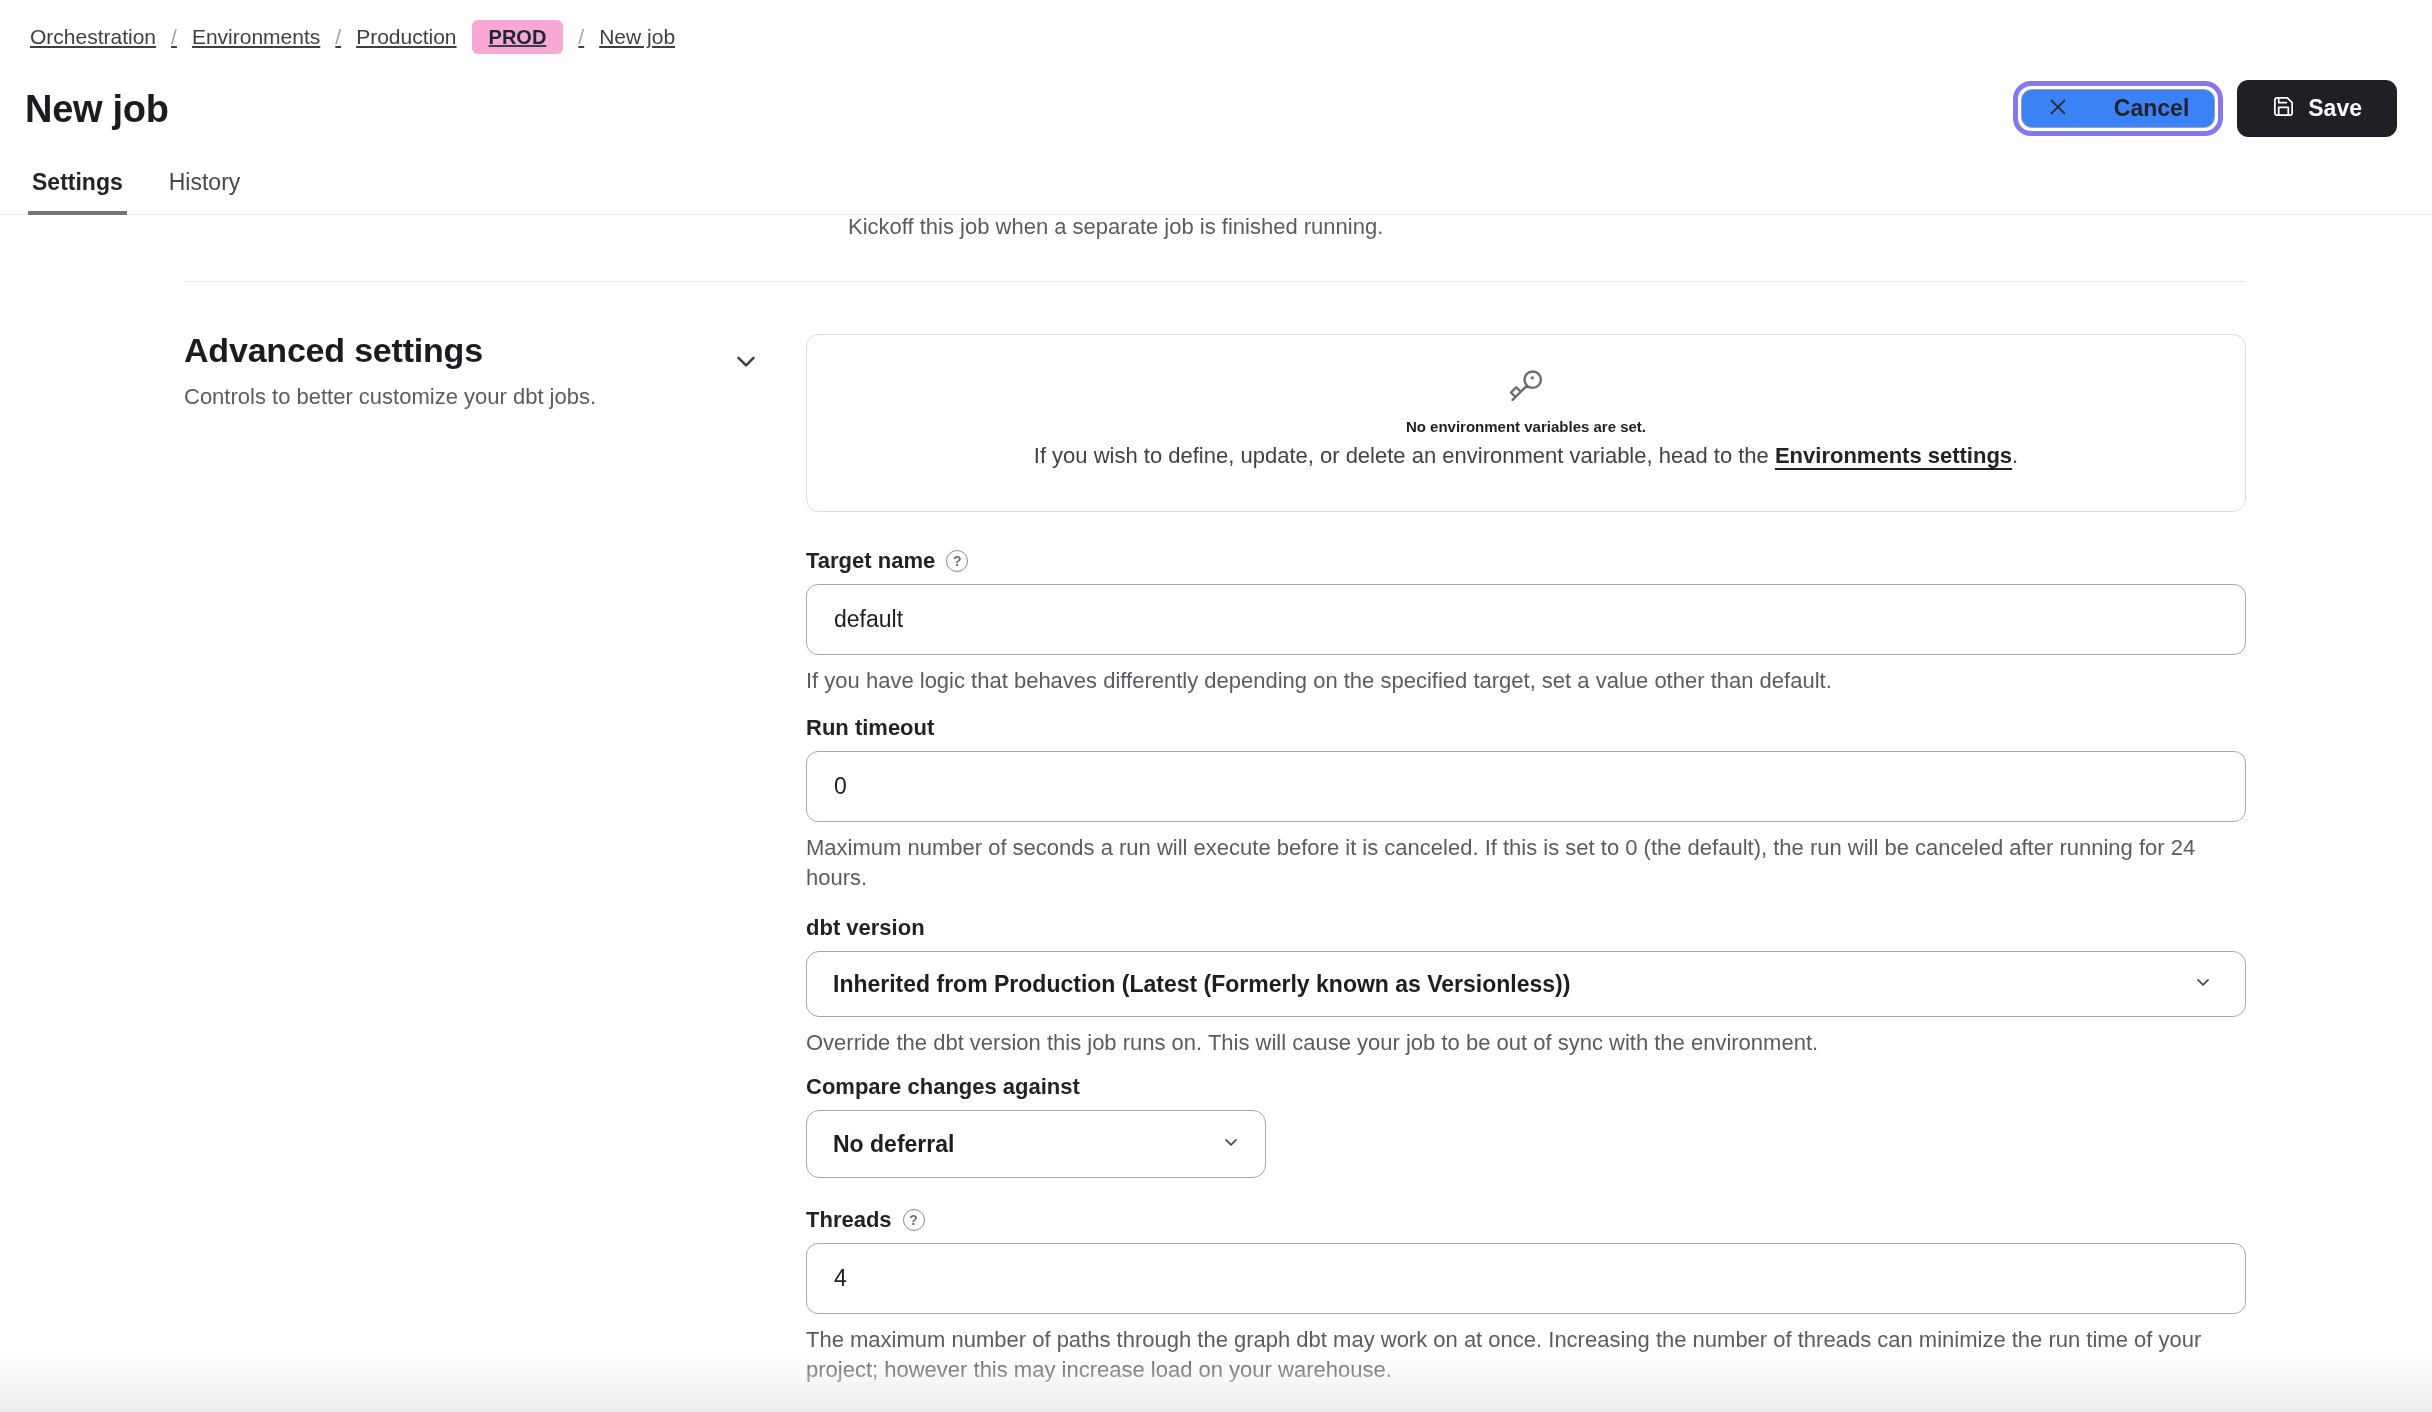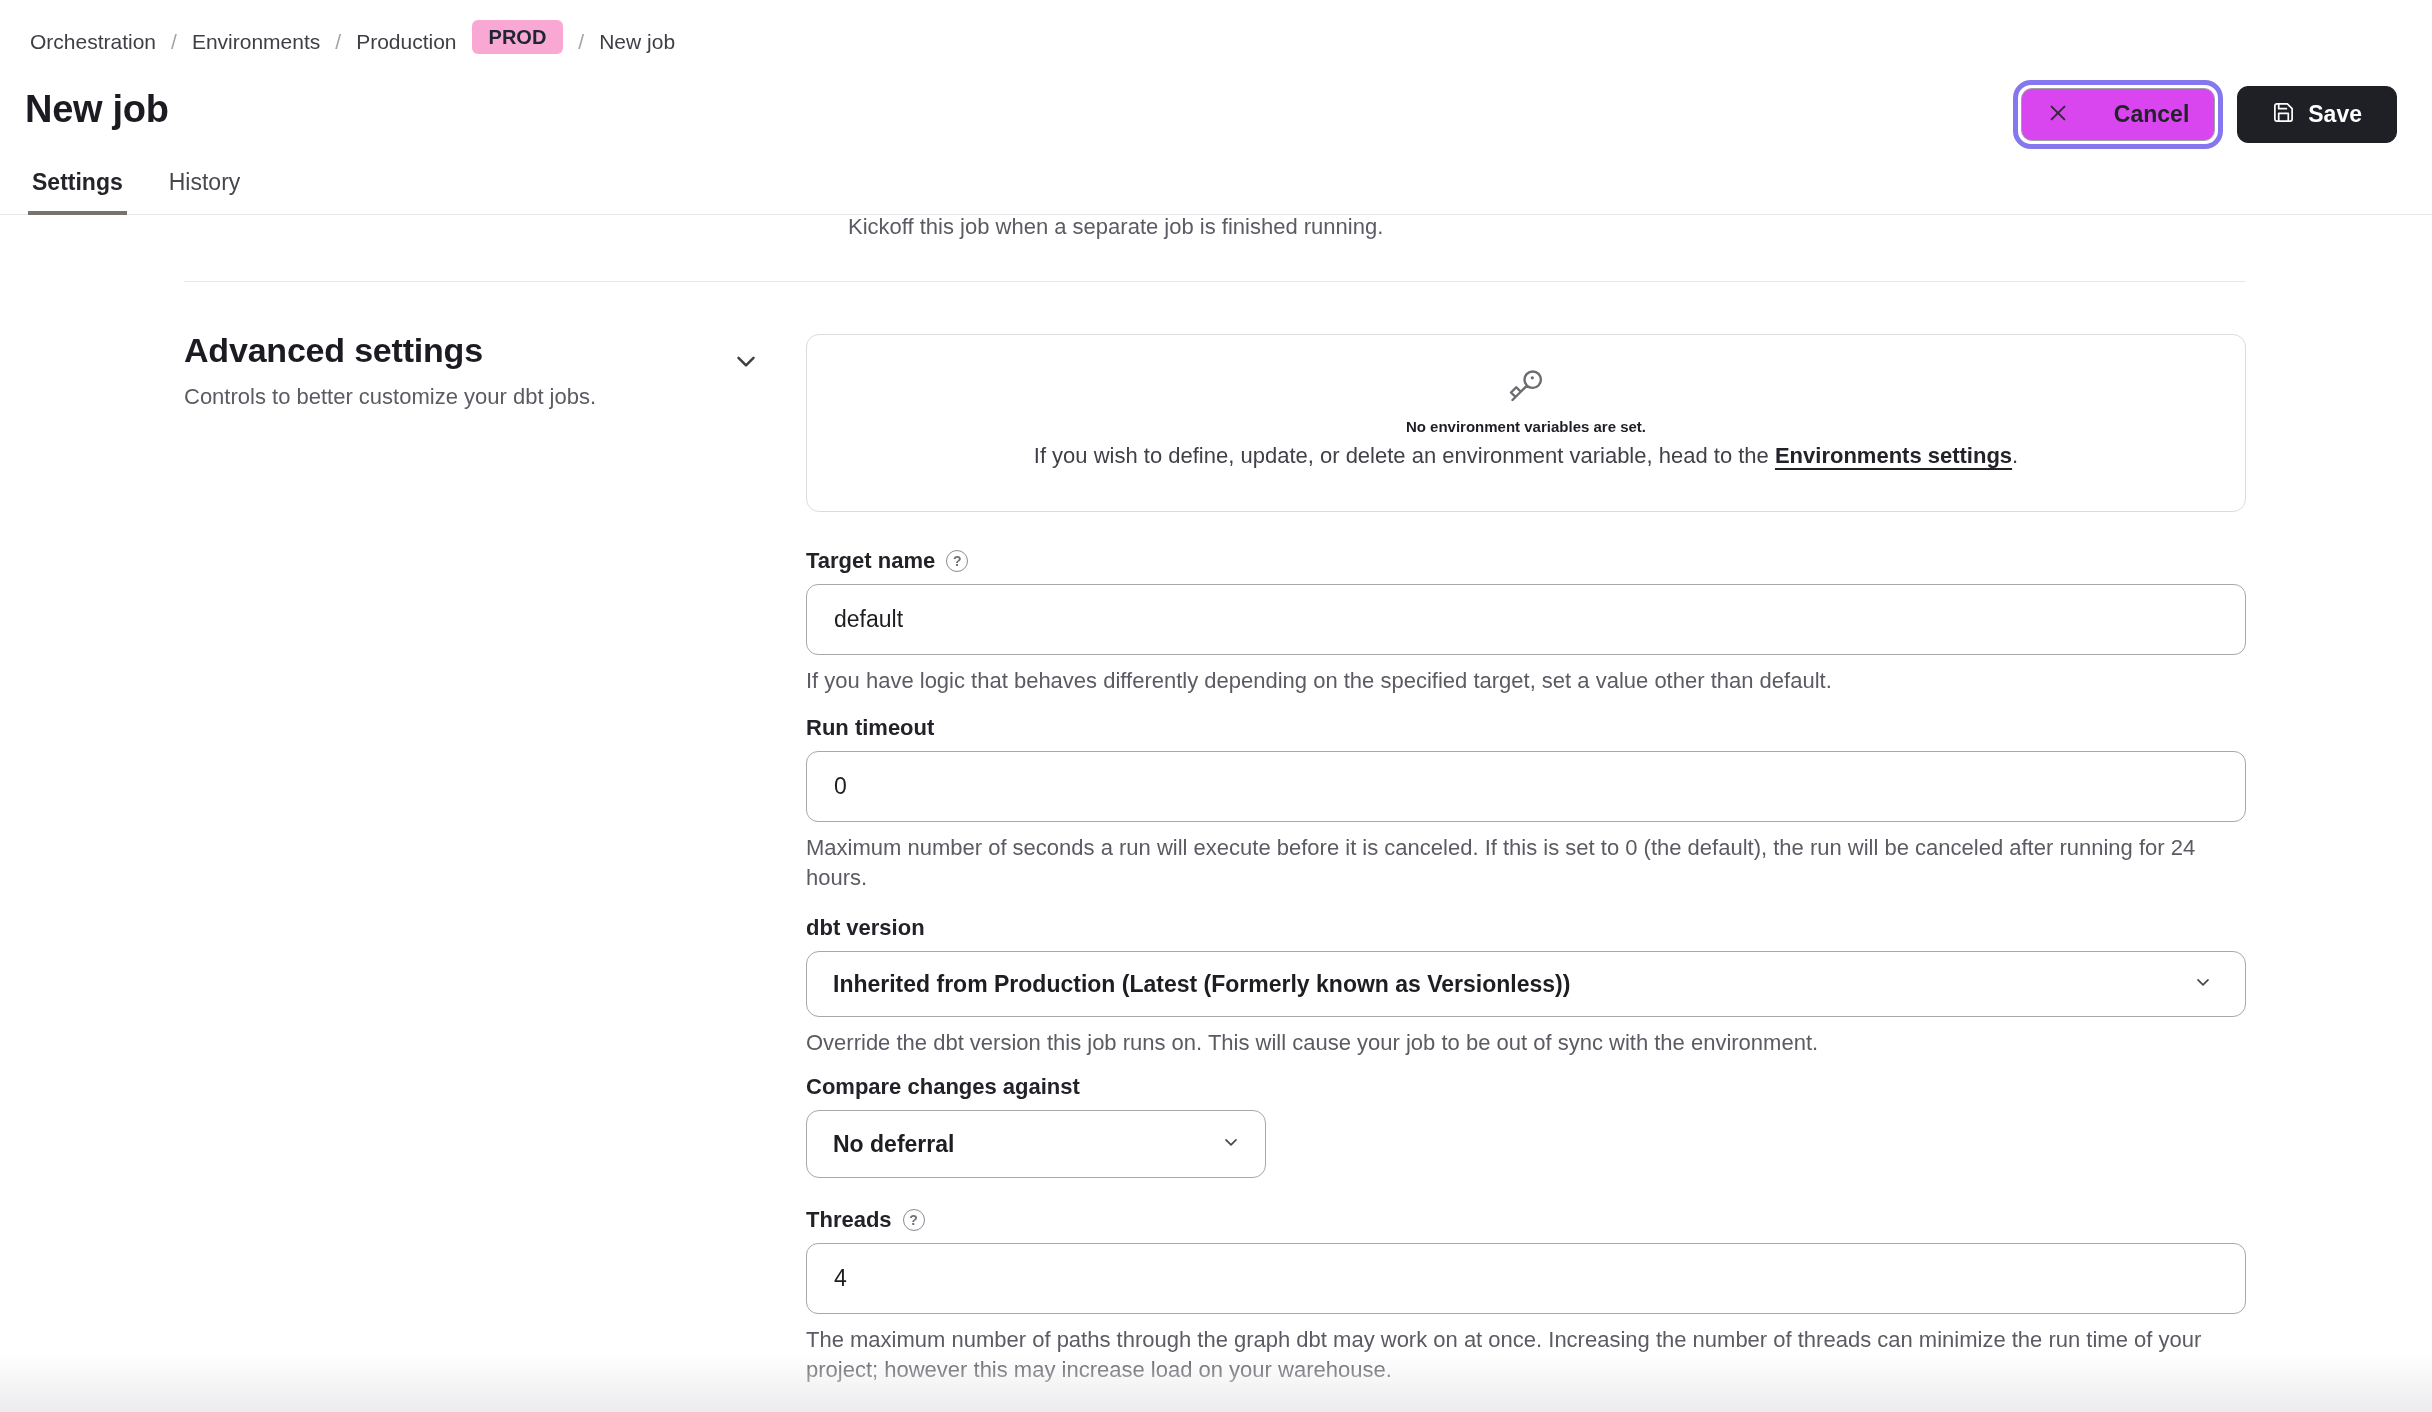--- a/index.html
+++ b/index.html
@@ -22,24 +22,25 @@
     position: absolute;
     top: 0; left: 0; right: 0;
     height: 215px;
     background: #ffffff;
     border-bottom: 1px solid #e7e7e9;
   }
   .breadcrumb {
     position: absolute;
     left: 30px; top: 20px;
     display: flex;
-    align-items: flex-end;
+    align-items: center;
     gap: 15px;
     font-size: 21px;
     color: #3f3e45;
+    text-decoration: underline;
   }
   .crumb { cursor: pointer; white-space: nowrap; }
   .crumb-sep { color: #a3a3a8; }
   .crumb-badge {
     background: #f9a8d4;
     color: #1e2633;
     font-weight: 700;
     font-size: 20px;
     padding: 7px 17px;
     border-radius: 6px;
@@ -71,23 +72,23 @@
     align-items: center;
     gap: 13px;
     font-family: inherit;
     font-size: 23px;
     font-weight: 700;
     border-radius: 11px;
     cursor: pointer;
     line-height: 1;
   }
   .btn-cancel {
-    height: 53px;
+    height: 39px;
     padding: 0 25px;
-    background: #d946ef;
+    background: #3b82f6;
     border: 1.5px solid #9fa0a6;
     color: #232229;
     gap: 45px;
   }
   .btn-save {
     height: 57px;
     padding: 0 34px;
     background: #1f2026;
     border: 1.5px solid #1f2026;
     color: #ffffff;

